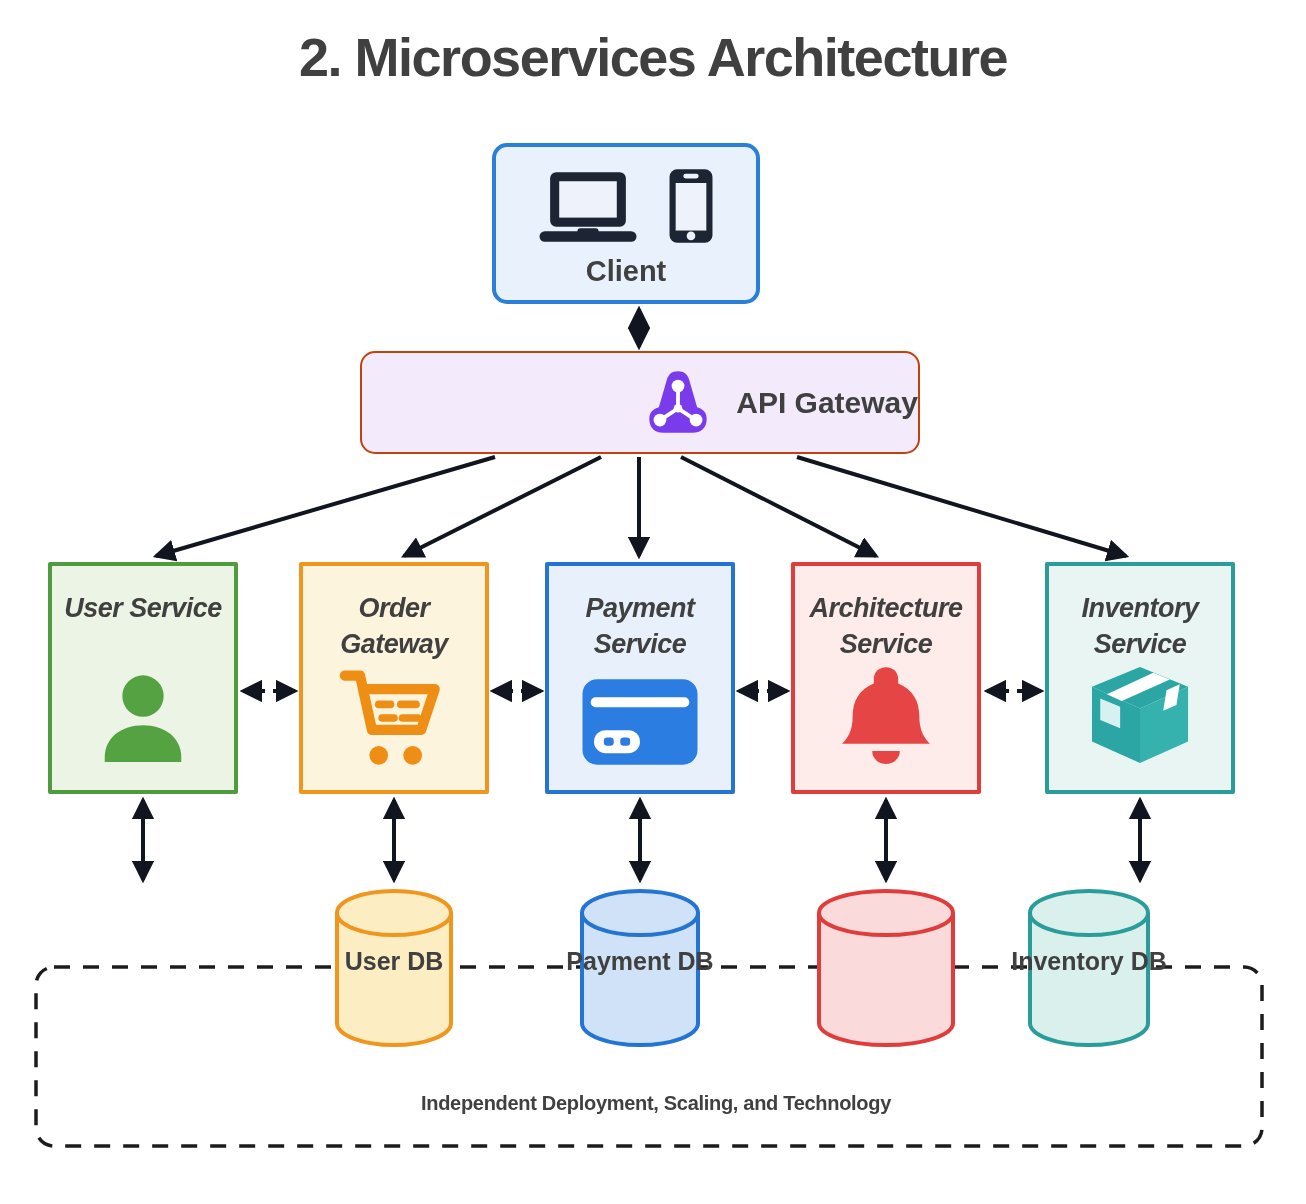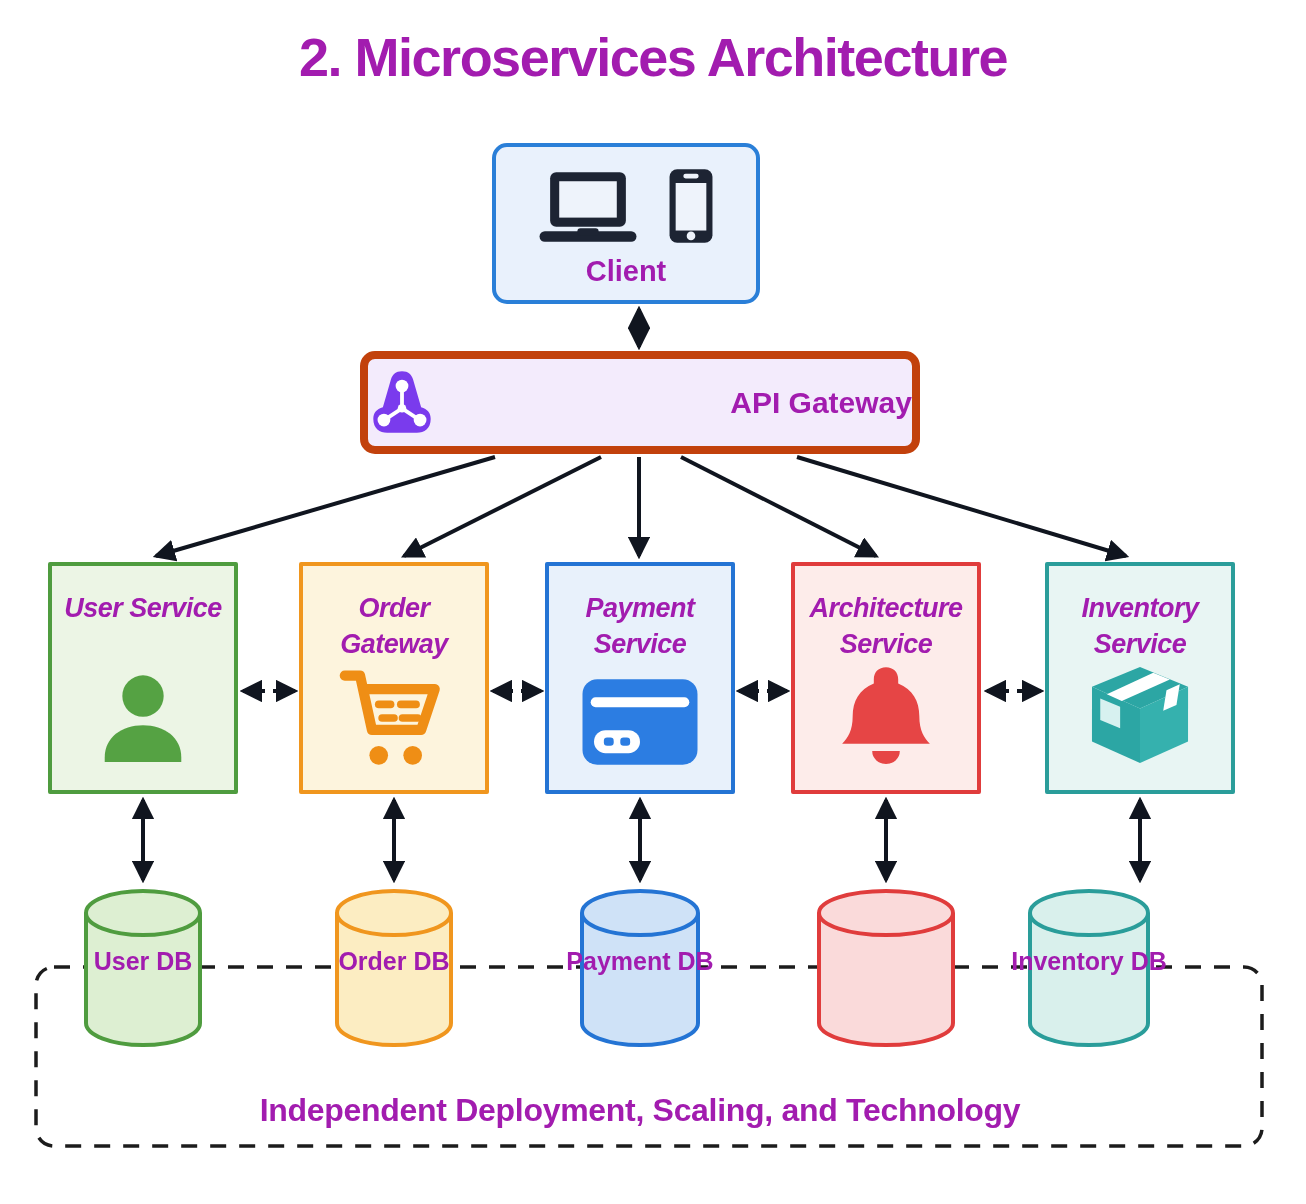--- a/index.html
+++ b/index.html
@@ -1,29 +1,29 @@
 <!DOCTYPE html>
 <html><head>
 <meta charset="utf-8">
 <style>
   html,body{margin:0;padding:0;background:#ffffff;}
   #canvas{
     position:relative;width:1306px;height:1204px;background:#ffffff;overflow:hidden;
-    font-family:"Liberation Sans",sans-serif;color:#a21caf;
+    font-family:"Liberation Sans",sans-serif;color:#404040;
   }
   .abs{position:absolute;}
   
   #title{top:26px;left:0;width:100%;text-align:center;font-size:54px;font-weight:bold;letter-spacing:-1.5px;}
   
   .node{box-sizing:border-box;border-radius:15px;}
   #client-box{left:492px;top:143px;width:268px;height:161px;border:4px solid #2a7fd8;background:#e9f1fc;}
   #client-icons{left:0;top:20px;width:100%;display:flex;align-items:flex-end;justify-content:center;gap:30px;}
   #client-label{left:0;bottom:12px;width:100%;text-align:center;font-size:29px;font-weight:bold;}
-  #gateway-box{left:360px;top:351px;width:560px;height:103px;border:8px solid #c2410c;background:#f3ebfc;
-    display:flex;align-items:center;justify-content:space-between;gap:24px;}
+  #gateway-box{left:360px;top:351px;width:560px;height:103px;border:2px solid #c2410c;background:#f3ebfc;
+    display:flex;align-items:center;justify-content:flex-end;gap:24px;}
   #gateway-label{font-size:30px;font-weight:bold;}
   
   .svc{top:562px;width:190px;height:232px;border-width:4px;border-style:solid;box-sizing:border-box;border-radius:2px;font-style:italic;}
   .svc .svc-label{position:absolute;top:24px;left:0;width:100%;text-align:center;
     font-size:27px;font-weight:bold;line-height:1.35;letter-spacing:-0.5px;}
   .svc .svc-icon{position:absolute;bottom:22px;left:0;width:100%;display:flex;justify-content:center;}
   #svc-user{left:48px;border-color:#4f9c3f;background:#ecf5e5;}
   #svc-order{left:299px;border-color:#f0961e;background:#fdf4dd;}
   #svc-payment{left:545px;border-color:#2474d4;background:#e8f1fb;}
   #svc-notification{left:791px;border-color:#e03c3c;background:#fdecea;}
@@ -36,21 +36,21 @@
   #db-order{left:333px;width:122px;}
   #db-payment{left:578px;width:124px;}
   #db-notification{left:815px;width:142px;}
   #db-inventory{left:1026px;width:126px;}
   
   #dashed-layer{left:0;top:0;z-index:0;}
   .node,#client-box,#gateway-box{z-index:2;}
   .svc{z-index:2;}
   .db{z-index:3;}
   #arrow-layer{left:0;top:0;z-index:4;pointer-events:none;}
-  #footer-label{left:0;top:1092px;width:1280px;text-align:center;font-size:32px;font-weight:bold;z-index:1;letter-spacing:-0.3px;}
+  #footer-label{left:16px;top:1092px;width:1280px;text-align:center;font-size:20px;font-weight:bold;z-index:1;letter-spacing:-0.3px;}
 </style>
 </head>
 <body>
 
 <div id="canvas">
 
   <svg id="dashed-layer" class="abs" width="1306" height="1204">
     <rect x="36" y="967" width="1226" height="179" rx="18" fill="none" stroke="#1c1c1c" stroke-width="3.5" stroke-dasharray="16 13"></rect>
   </svg>
 
@@ -150,34 +150,27 @@
         <polygon points="3,15 32,28 32,61 3,48" fill="#2ca6a4"></polygon>
         <polygon points="61,15 32,28 32,61 61,48" fill="#35b1ae"></polygon>
         <polygon points="40,6.5 50,10.5 21,23.5 12,19.5" fill="#ffffff"></polygon>
         <polygon points="50,10.5 57,13.3 50,16.5 48,28 40,31 42,13.9 21,23.5 12,19.5 40,6.5" fill="none"></polygon>
         <polygon points="48,17 56,13.5 54,26 46,29.5" fill="#ffffff"></polygon>
         <polygon points="8,22 20,27 20,40 8,35" fill="#eafaf8" opacity="0.9"></polygon>
       </svg>
     </div>
   </div>
 
-  <div id="db-user" class="abs db">
-    <svg width="122" height="170" viewBox="0 0 122 170">
-      <path d="M4 27 V137 a57 22 0 0 0 114 0 V27" fill="#ddefd2" stroke="#4f9c3f" stroke-width="4"></path>
-      <ellipse cx="61" cy="27" rx="57" ry="22" fill="#ddefd2" stroke="#4f9c3f" stroke-width="4"></ellipse>
-    </svg>
-    <div class="db-label">User DB</div>
-  </div>
 
   <div id="db-order" class="abs db">
     <svg width="122" height="170" viewBox="0 0 122 170">
       <path d="M4 27 V137 a57 22 0 0 0 114 0 V27" fill="#fcedc2" stroke="#f0961e" stroke-width="4"></path>
       <ellipse cx="61" cy="27" rx="57" ry="22" fill="#fcedc2" stroke="#f0961e" stroke-width="4"></ellipse>
     </svg>
-    <div class="db-label">Order DB</div>
+    <div class="db-label">User DB</div>
   </div>
 
   <div id="db-payment" class="abs db">
     <svg width="124" height="170" viewBox="0 0 124 170">
       <path d="M4 27 V137 a58 22 0 0 0 116 0 V27" fill="#cfe2f7" stroke="#2474d4" stroke-width="4"></path>
       <ellipse cx="62" cy="27" rx="58" ry="22" fill="#cfe2f7" stroke="#2474d4" stroke-width="4"></ellipse>
     </svg>
     <div class="db-label">Payment DB</div>
   </div>
 

